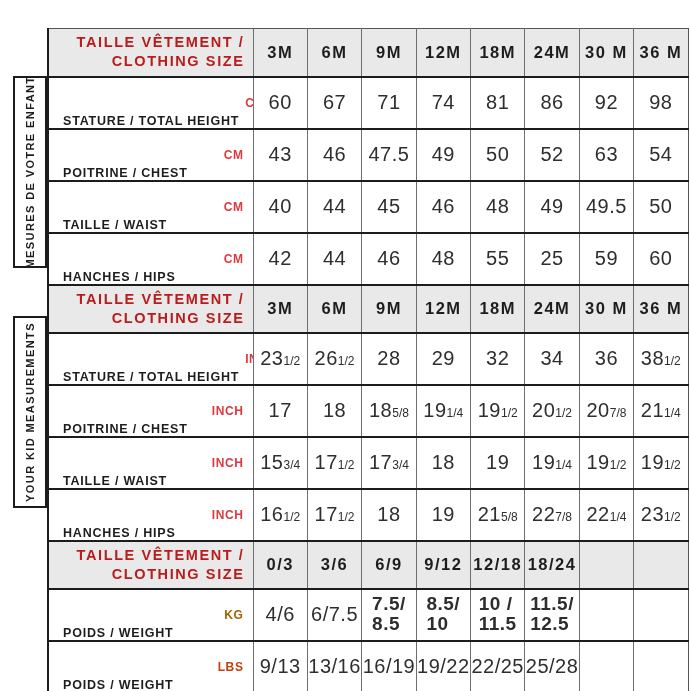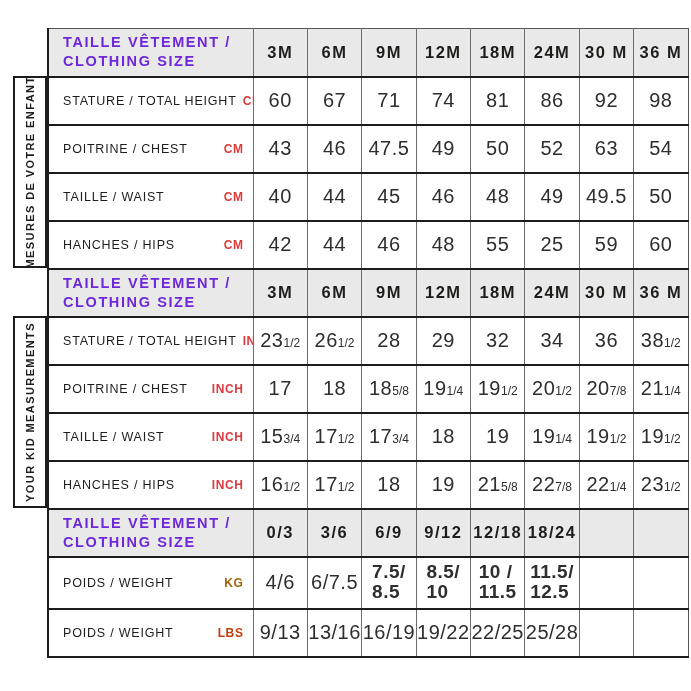--- a/index.html
+++ b/index.html
@@ -25,36 +25,37 @@
   tr.first-row td{border-top:1px solid #555;}
   td:first-child{border-left:2px solid #1c1c1c;}
   td:last-child{border-right:1px solid #555;}
 
   tr.header-row{height:48px;}
   tr.header-row td{background:#e9e9e9;}
   tr.data-row{height:48px;}
   tr.tall-row{height:52px;}
 
   .hdr-label{
-    text-align:left;padding:4px 8px 4px 14px;
+    text-align:right;padding:4px 8px 4px 14px;
     font-weight:bold;font-size:14.5px;letter-spacing:1.6px;
-    line-height:1.3;color:#6d28d9;
+    line-height:1.3;color:#b91c1c;
   }
   .size-head{
     font-weight:bold;font-size:16.5px;letter-spacing:1.5px;color:#1d1d1b;
   }
   .row-label-cell{
     text-align:left;padding:0 9px 0 14px;
   }
   .row-label-flex{
     display:flex;justify-content:space-between;align-items:center;width:100%;
   }
   .measure-label{
-    font-weight:normal;font-size:12.5px;letter-spacing:0.8px;color:#1d1d1b;
+    font-weight:bold;font-size:12.5px;letter-spacing:0.8px;color:#1d1d1b;
     white-space:nowrap;
+    margin-top:36px;
   }
   .unit-label{
     font-weight:bold;font-size:12px;letter-spacing:0.6px;
     white-space:nowrap;padding-left:6px;
   }
   .value-cell{
     font-size:20px;font-weight:400;color:#2e2e2e;letter-spacing:0.5px;
   }
   .frac{
     font-size:12px;letter-spacing:0;text-align:right;

